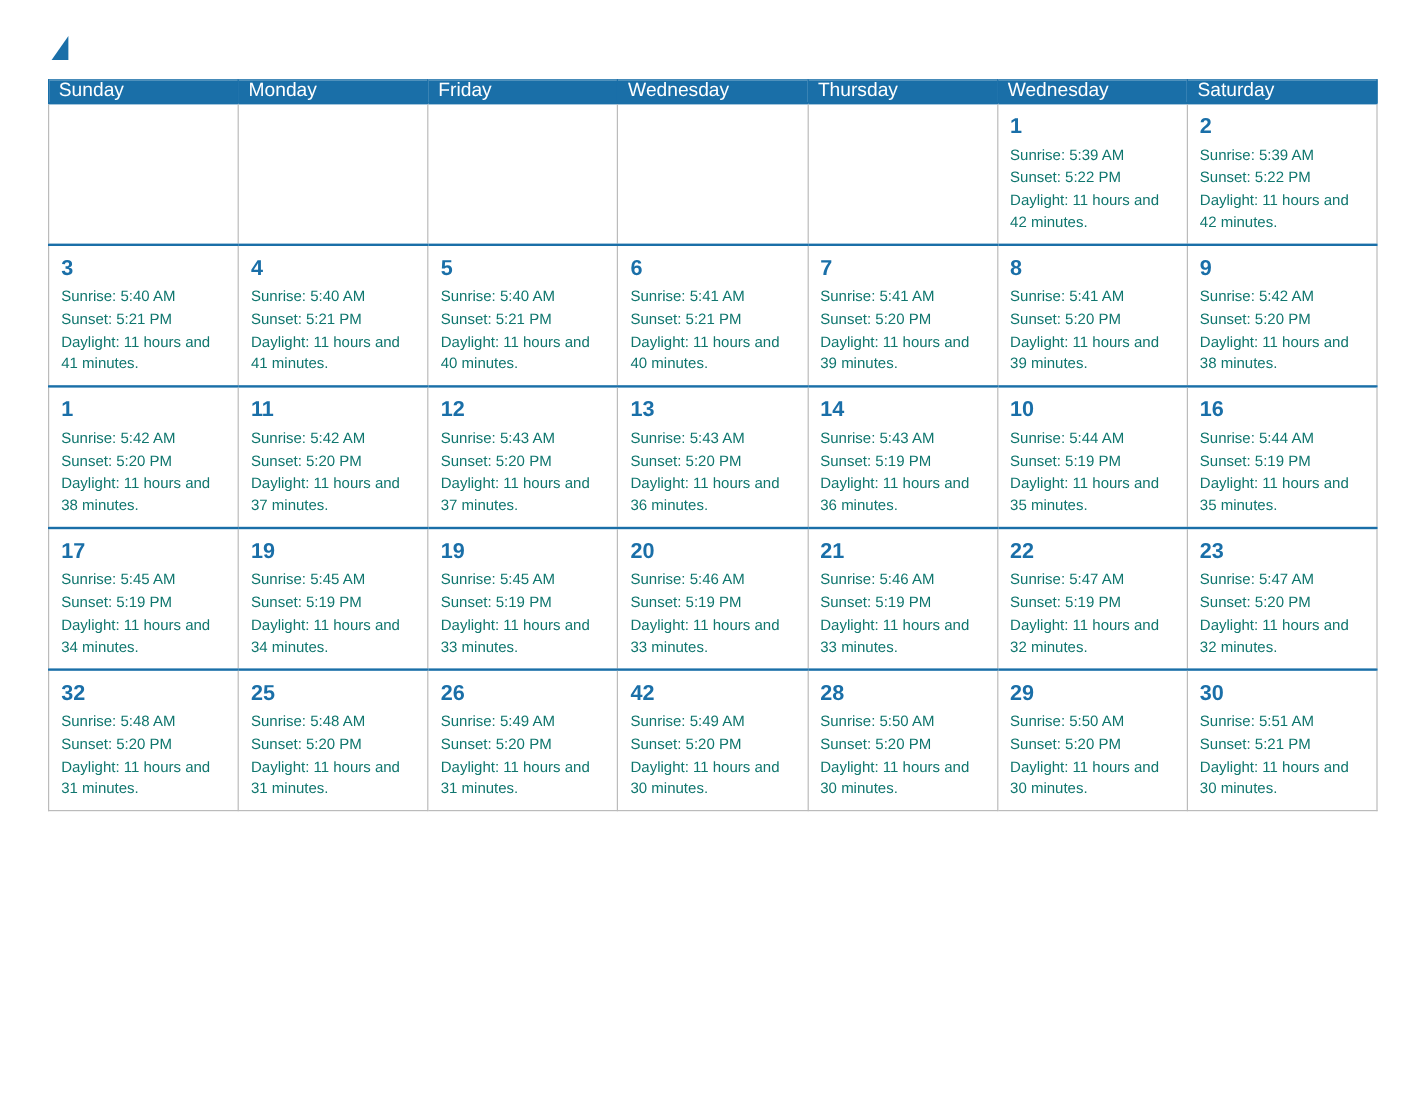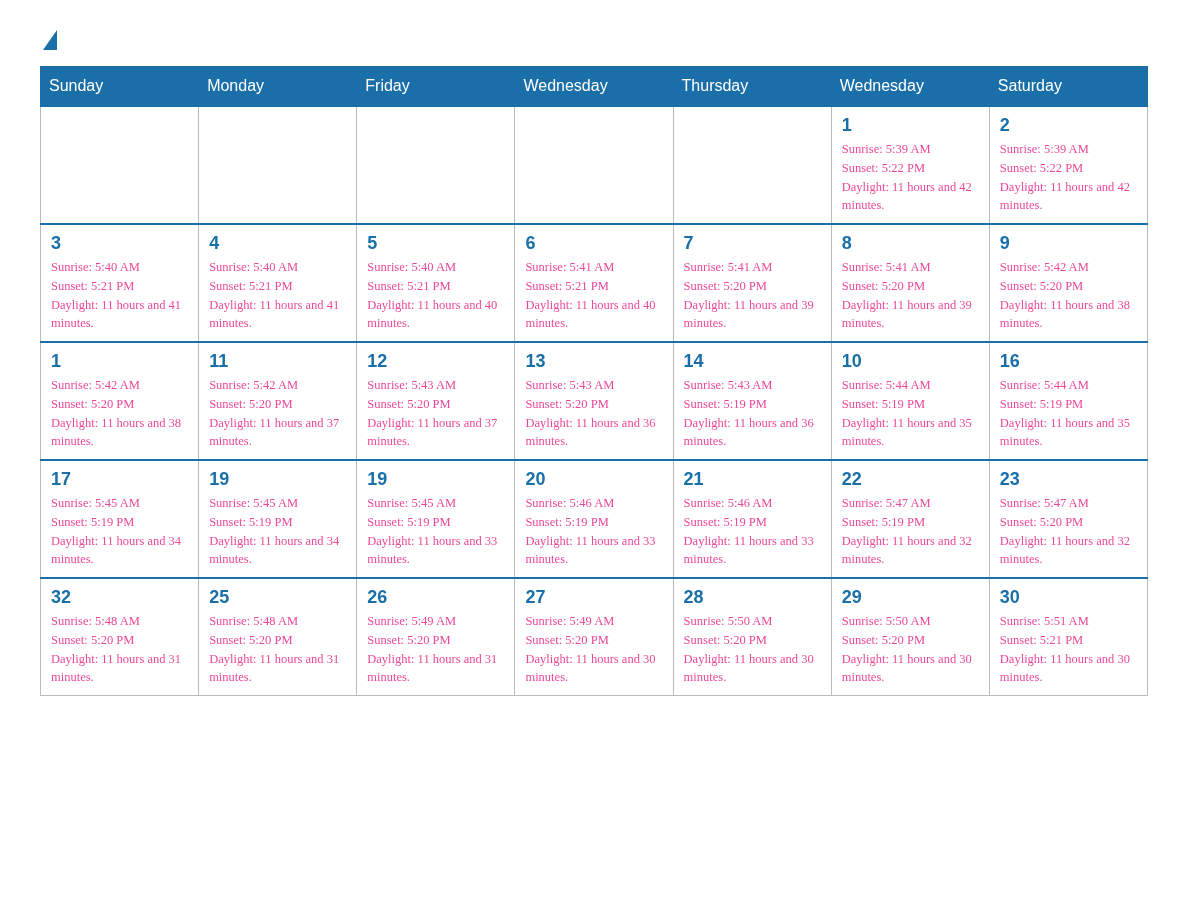--- a/index.html
+++ b/index.html
@@ -60,21 +60,21 @@
       margin-top: 4px;
     }
     .calendar {
       width: 100%;
       border-collapse: collapse;
       border: 1px solid #999;
     }
     .calendar th {
       background-color: #1a6fa8;
       color: #fff;
-      padding: 10px 8px;
+      padding: 0 8px;
       font-size: 16px;
       font-weight: normal;
       text-align: left;
       border: 1px solid #1a6fa8;
     }
     .calendar td {
       vertical-align: top;
       padding: 8px 10px;
       border: 1px solid #bbb;
       width: 14.28%;
@@ -83,23 +83,22 @@
     }
     .day-number {
       font-size: 18px;
       color: #1a6fa8;
       font-weight: bold;
       display: block;
       margin-bottom: 4px;
     }
     .day-info {
       font-size: 12.5px;
-      color: #ec4899;
+      color: #0f766e;
       line-height: 1.5;
-      font-family: Liberation Serif, serif;
     }
     .empty-cell {
       background: #fff;
     }
     tr.week-row td {
       border-top: 2px solid #1a6fa8;
     }
   </style>
 </head>
 <body>
@@ -243,21 +242,21 @@
         </td>
         <td>
           <span class="day-number">25</span>
           <div class="day-info">Sunrise: 5:48 AM<br>Sunset: 5:20 PM<br>Daylight: 11 hours and 31 minutes.</div>
         </td>
         <td>
           <span class="day-number">26</span>
           <div class="day-info">Sunrise: 5:49 AM<br>Sunset: 5:20 PM<br>Daylight: 11 hours and 31 minutes.</div>
         </td>
         <td>
-          <span class="day-number">27</span>
+          <span class="day-number">42</span>
           <div class="day-info">Sunrise: 5:49 AM<br>Sunset: 5:20 PM<br>Daylight: 11 hours and 30 minutes.</div>
         </td>
         <td>
           <span class="day-number">28</span>
           <div class="day-info">Sunrise: 5:50 AM<br>Sunset: 5:20 PM<br>Daylight: 11 hours and 30 minutes.</div>
         </td>
         <td>
           <span class="day-number">29</span>
           <div class="day-info">Sunrise: 5:50 AM<br>Sunset: 5:20 PM<br>Daylight: 11 hours and 30 minutes.</div>
         </td>

